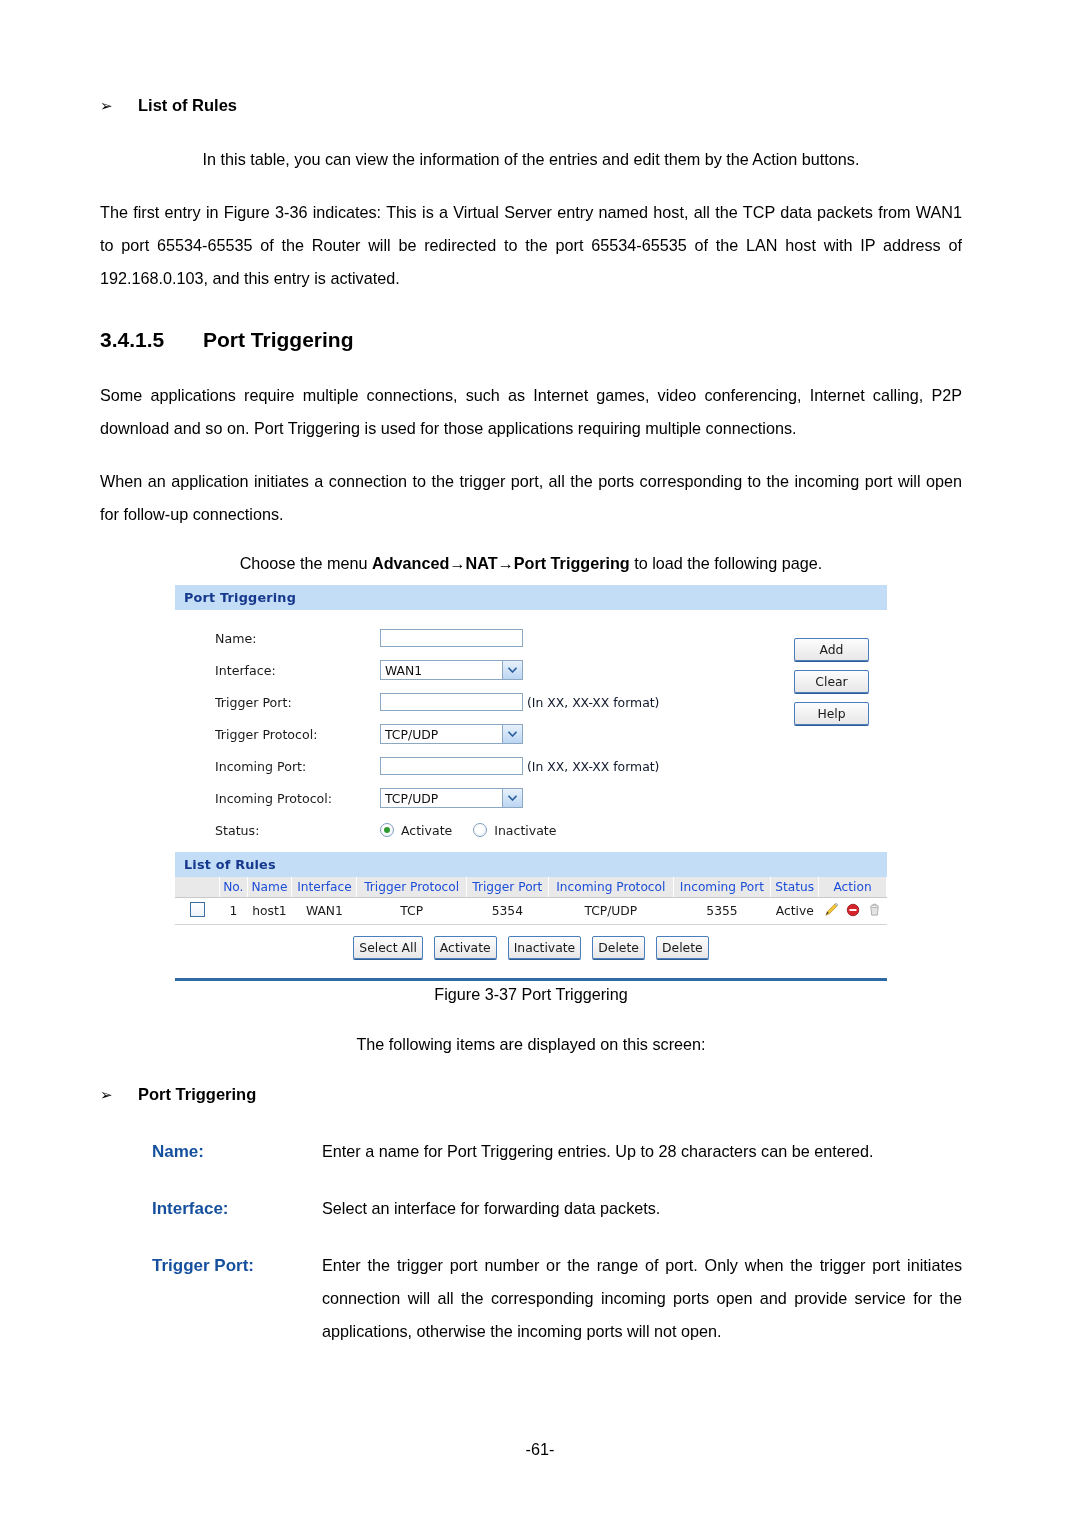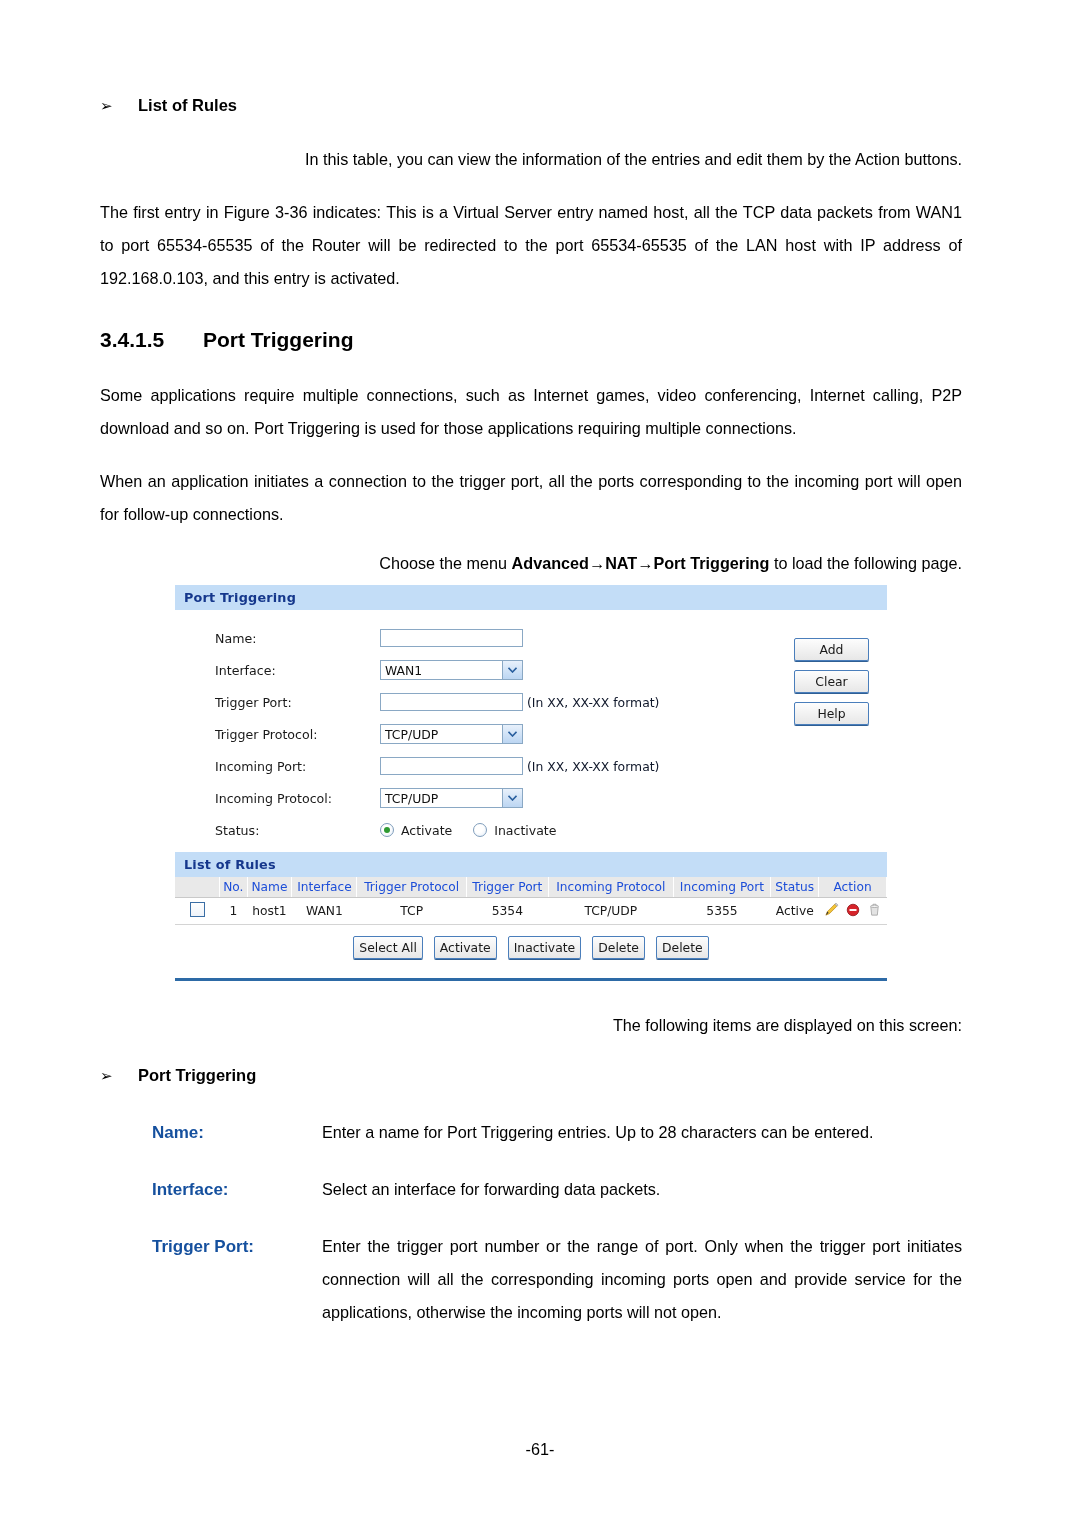--- a/index.html
+++ b/index.html
@@ -42,21 +42,21 @@
     font-weight: normal;
     font-size: 15px;
     flex: 0 0 38px;
   }
   p.body {
     font-size: 16.2px;
     line-height: 33px;
     text-align: justify;
     margin: 0;
   }
-  p.body.nojust { text-align: right; }
+  p.body.nojust { text-align: center; }
 
   h2.section {
     font-size: 21px;
     font-weight: bold;
     margin: 0;
     display: flex;
     align-items: baseline;
   }
   h2.section .num { width: 103px; flex: 0 0 103px; }
 
@@ -432,20 +432,21 @@
       <div class="btn tbl">Inactivate</div>
       <div class="btn tbl">Delete</div>
       <div class="btn tbl">Delete</div>
     </div>
 
     <div class="ui-rule"></div>
   </div>
 
   <div class="content" style="top:985px;">
 
+    <p class="caption">Figure 3-37 Port Triggering</p>
 
     <p class="body nojust" style="margin-top:24px;">The following items are displayed on this screen:</p>
 
     <div class="bullet-head" style="margin-top:24px;">
       <span class="bullet-glyph">➢</span>
       <span>Port Triggering</span>
     </div>
 
     <div class="defrow" style="margin-top:31px;">
       <div class="defterm">Name:</div>

